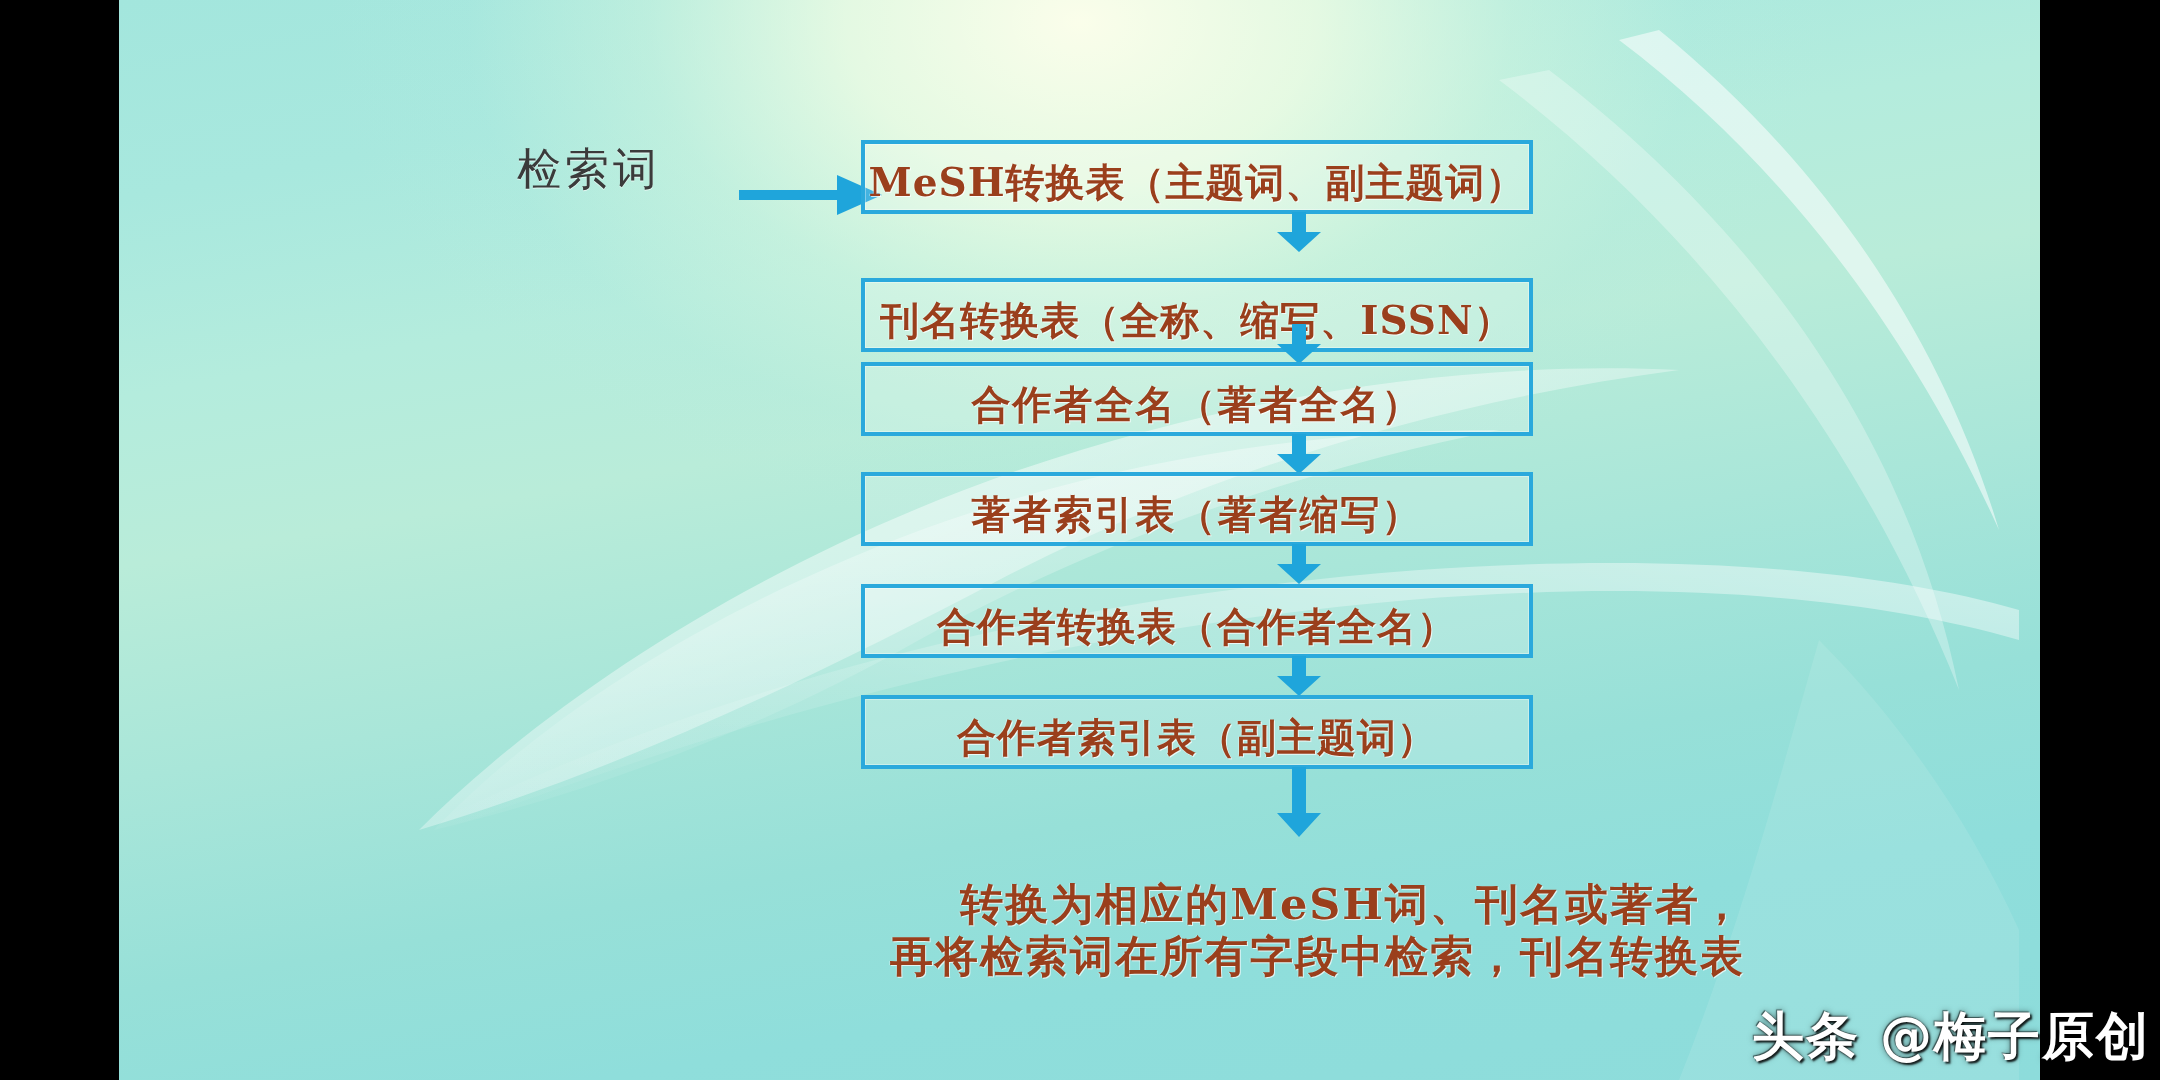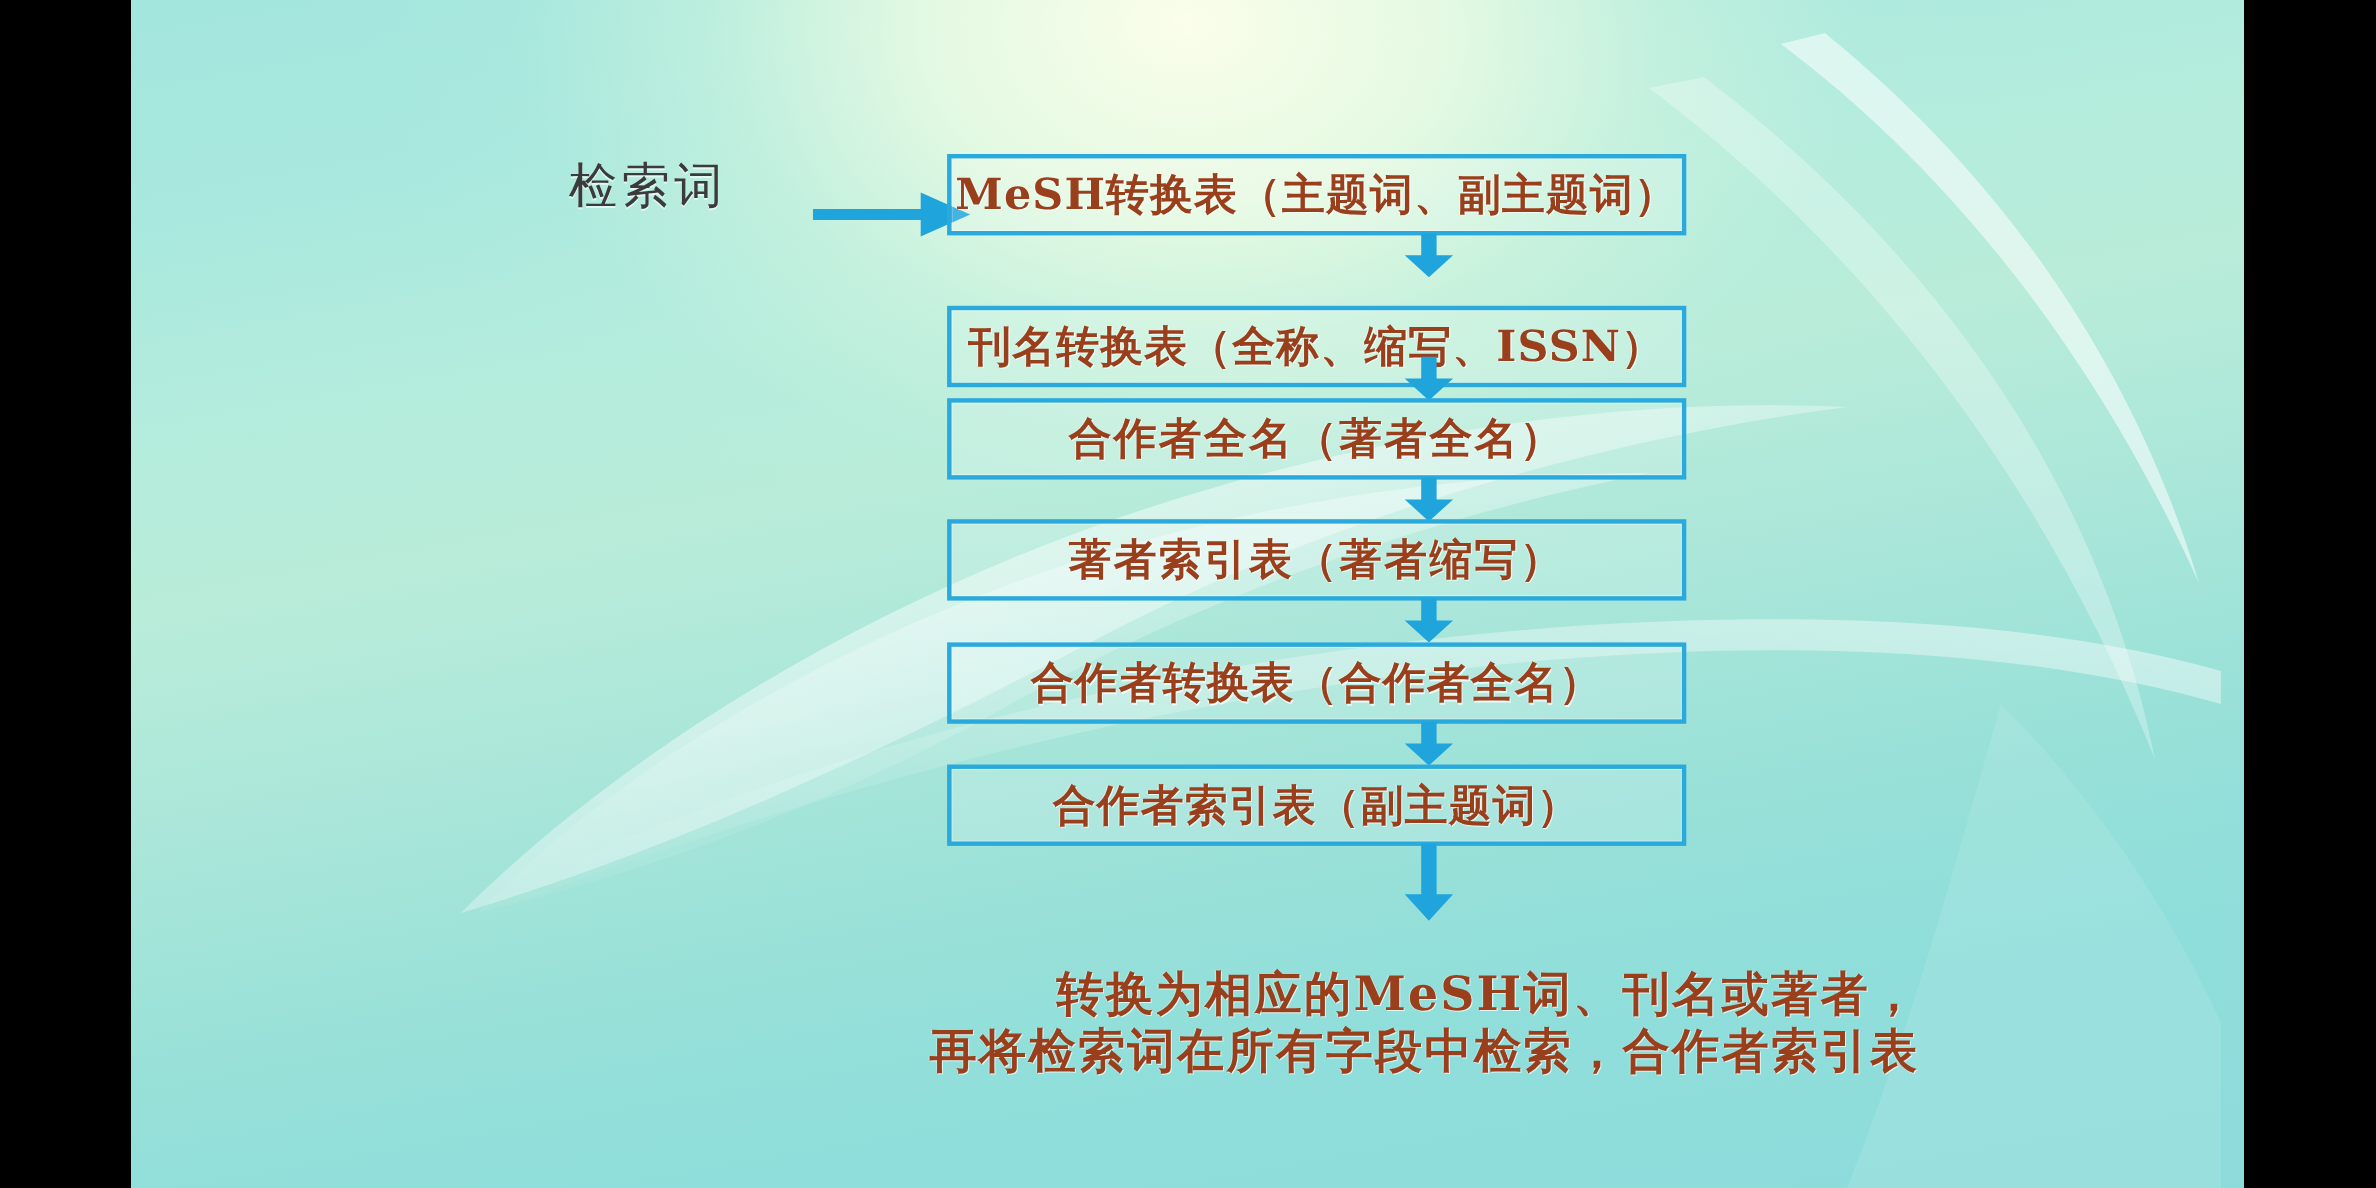--- a/index.html
+++ b/index.html
@@ -102,21 +102,21 @@
 
   .box {
     position: absolute;
     left: 742px;
     width: 672px;
     height: 74px;
     box-sizing: border-box;
     border: 4px solid #2aa9dc;
     background: rgba(255,255,255,0.16);
     display: flex;
-    align-items: center;
+    align-items: flex-end;
     justify-content: center;
     box-shadow: 0 0 0 1px rgba(255,255,255,0.35) inset;
   }
   .box-text {
     font-family: "DejaVu Serif", "Liberation Serif", serif;
     font-size: 39px;
     font-weight: 700;
     color: #9a3f1c;
     letter-spacing: 1px;
     white-space: nowrap;
@@ -267,23 +267,24 @@
 
       <div class="box box-6">
         <span class="box-text">合作者索引表（副主题词）</span>
       </div>
       <svg class="connector c-6" viewBox="0 0 56 70">
         <path d="M 21 0 L 35 0 L 35 46 L 50 46 L 28 70 L 6 46 L 21 46 Z" fill="#1fa5db"></path>
       </svg>
 
       <div class="outcome">
         <span class="outcome-line">转换为相应的MeSH词、刊名或著者，</span>
-        <span class="outcome-line">再将检索词在所有字段中检索，合作者索引表</span>
+        <span class="outcome-line">再将检索词在所有字段中检索，刊名转换表</span>
       </div>
 
     </div>
   </div>
 
   <div class="bar bar-left"></div>
   <div class="bar bar-right"></div>
 
+  <div id="watermark">头条 @梅子原创</div>
 
 </div>
 
 </body></html>

